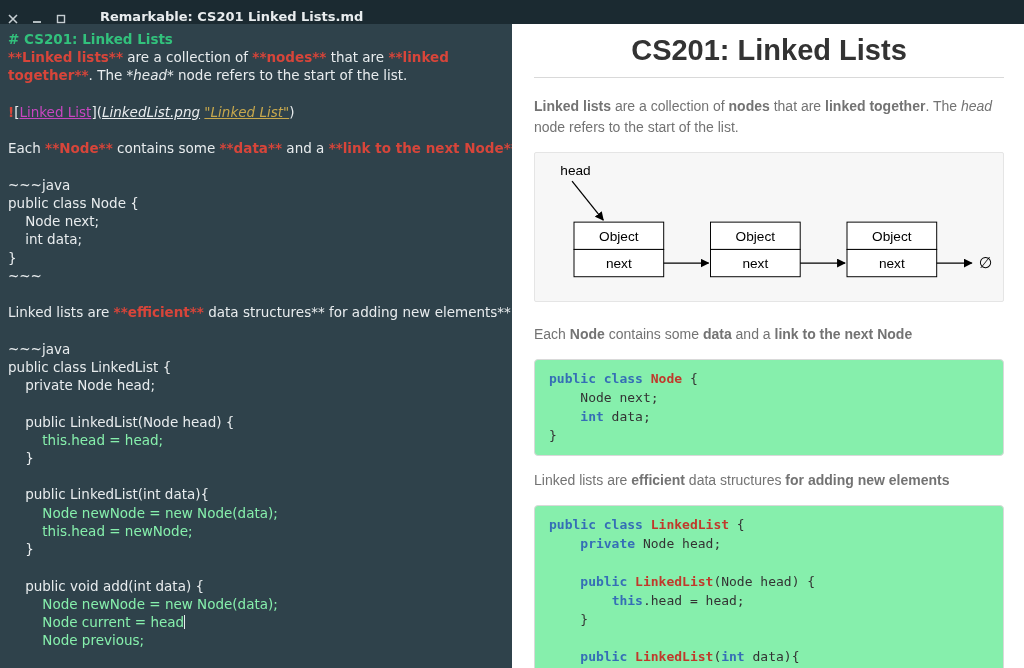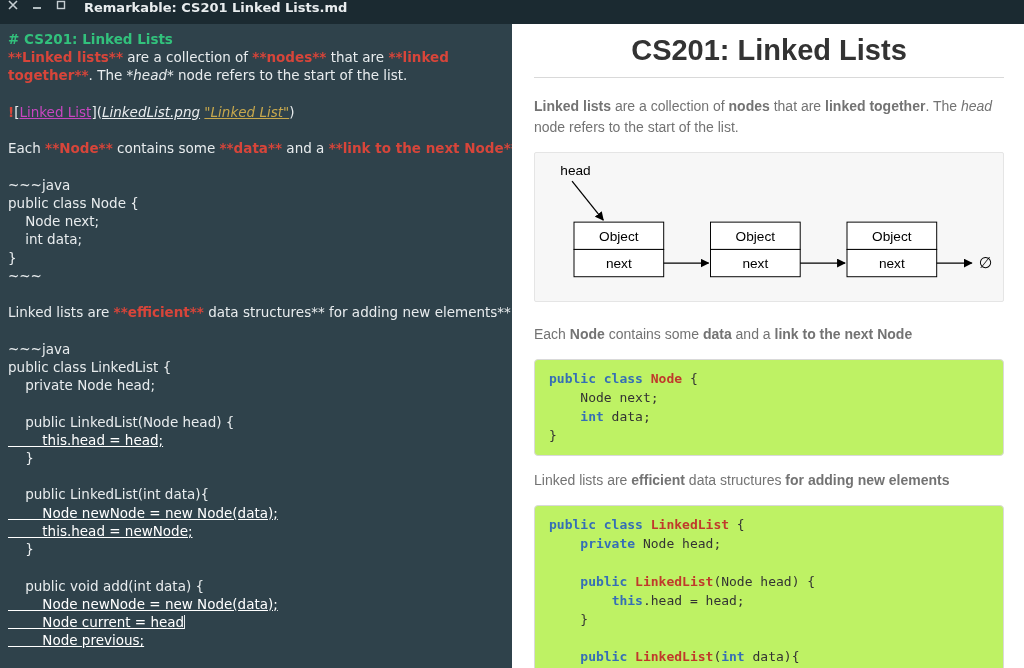--- a/index.html
+++ b/index.html
@@ -7,25 +7,25 @@
     width: 1024px; height: 668px;
     font-family: "DejaVu Sans", "Liberation Sans", Arial, sans-serif;
     background: #2f424b;
     overflow: hidden;
     display: flex; flex-direction: column;
   }
   .titlebar {
     height: 24px;
     background: #1b2a31;
     color: #e8ecee;
-    display: flex; align-items: flex-start;
+    display: flex; align-items: flex-end;
     padding: 0 8px;
     font-size: 13px;
     font-weight: 600;
-    gap: 12px;
+    gap: 28px;
   }
   .titlebar .win-controls { display: flex; gap: 14px; align-items: center; }
   .titlebar .win-icon { color: #c6ced2; width: 10px; display: inline-flex; justify-content: center; }
   .titlebar .title { margin-left: 6px; font-weight: 700; }
   .workspace {
     flex: 1; display: flex; overflow: hidden;
   }
   
   .editor {
     width: 50%; height: 100%;
@@ -39,21 +39,21 @@
     white-space: pre;
   }
   .ed-h1 { color: #32c17c; font-weight: 700; }
   .ed-bold-red { color: #d7453a; font-weight: 700; }
   .ed-plain { color: #e8ecee; }
   .ed-italic-head { color: #e8ecee; font-style: italic; }
   .ed-bang { color: #d7453a; font-weight: 700; }
   .ed-linklabel { color: #c846c0; text-decoration: underline; text-align: center; }
   .ed-linkurl { color: #e8ecee; font-style: italic; text-decoration: underline; }
   .ed-linktitle { color: #c7a84d; font-style: italic; text-decoration: underline; }
-  .ed-dim-teal { color: #ffffff; text-decoration: underline; }
+  .ed-dim-teal { color: #86efac; }
   .cursor {
     display: inline-block; width: 1px; height: 14px;
     background: #e8ecee; vertical-align: -2px;
   }
   
   .preview {
     width: 50%; height: 100%;
     background: #ffffff;
     color: #333333;
     padding: 10px 20px 18px 22px;
@@ -76,21 +76,21 @@
   .diagram-wrap {
     background: #f7f7f7;
     border: 1px solid #e5e5e5;
     border-radius: 2px;
     margin: 14px 0 22px 0;
     padding: 0;
     height: 150px;
     display: flex; align-items: center; justify-content: center;
   }
   .preview pre {
-    background: #bef264;
+    background: #86efac;
     border: 1px solid #d9d9d9;
     border-radius: 4px;
     padding: 10px 14px;
     font-family: "DejaVu Sans Mono", Menlo, Consolas, monospace;
     font-size: 13px;
     line-height: 1.45;
     color: #333;
     overflow: hidden;
     margin: 14px 0;
     white-space: pre;

